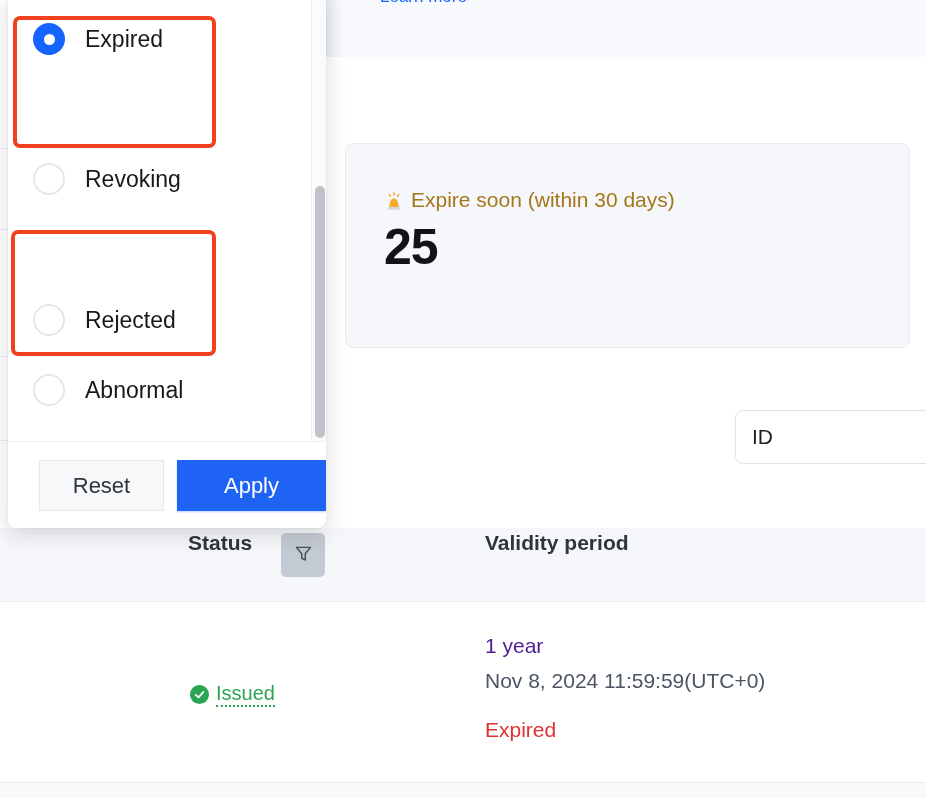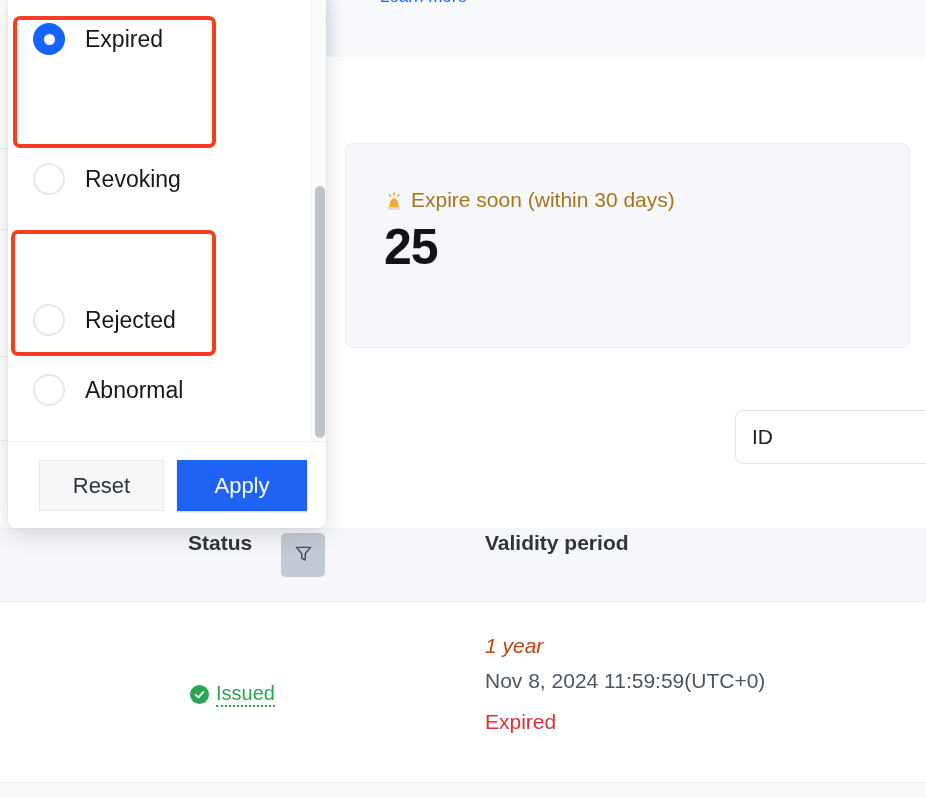--- a/index.html
+++ b/index.html
@@ -145,22 +145,22 @@
     flex: none;
   }
   .status-text {
     font-size: 20px;
     color: #2ba453;
     border-bottom: 2px dotted #2ba453;
     padding-bottom: 1px;
     line-height: 1.1;
   }
   .cell-validity { position: absolute; left: 485px; top: 32px; }
-  .validity-duration { font-size: 21px; color: #c2410c; margin-bottom: 11px; font-style: italic; }
-  .validity-date { font-size: 21px; color: #4b5563; margin-bottom: 17px; white-space: nowrap; }
+  .validity-duration { font-size: 21px; color: #4c1d95; margin-bottom: 11px; }
+  .validity-date { font-size: 21px; color: #4b5563; margin-bottom: 25px; white-space: nowrap; }
   .validity-state { font-size: 21px; color: #e03131; }
 
   .table-footer-band {
     position: absolute;
     left: 0; top: 783px; right: 0; bottom: 0;
     background: #f8f9fb;
   }
 
   
   .filter-popover {
@@ -251,21 +251,21 @@
   }
   .btn-reset {
     left: 31px;
     width: 125px;
     background: #f7f8fa;
     border: 1px solid #e4e7eb;
     color: #30343b;
   }
   .btn-apply {
     left: 169px;
-    width: 130px;
+    width: 149px;
     background: #1f63f5;
     border: 1px solid #1f63f5;
     color: #ffffff;
     box-shadow: 0 1px 2px rgba(31,99,245,0.3);
   }
 
   
   .annot {
     position: absolute;
     border: 4px solid #f04020;

